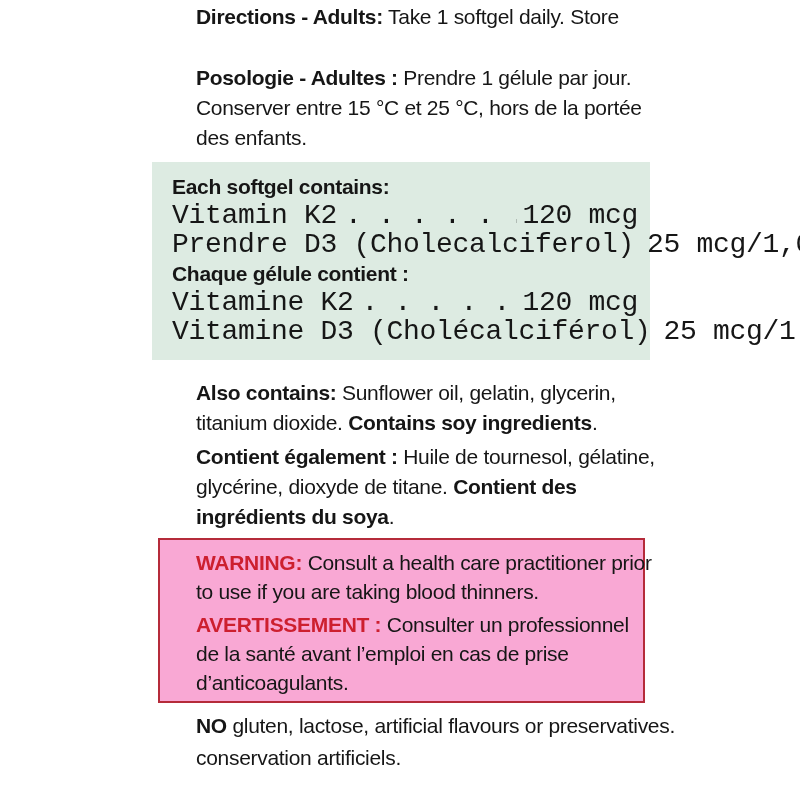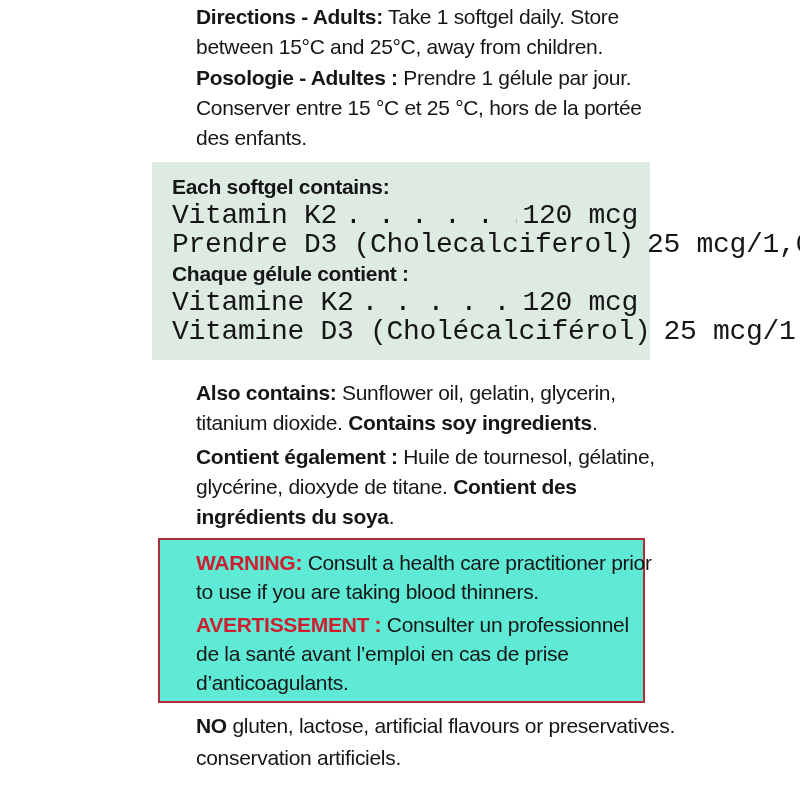--- a/index.html
+++ b/index.html
@@ -28,32 +28,31 @@
   .mt8{}
   .fact-row{display:flex;align-items:flex-end;font-size:28px;line-height:29px;letter-spacing:-0.3px;font-family:Liberation Mono, monospace;}
   .fact-label,.fact-value{white-space:nowrap;}
   .leader{flex:1 1 auto;overflow:hidden;white-space:nowrap;margin:0 5px 0 8px;}
   .leader::after{
     content:". . . . . . . . . . . . . . . . . . . . . . . . . . . . . . . . . . . . . . . . . . . . . . . . . .";
   }
   #warning-box{
     position:absolute;left:158px;top:538px;width:487px;height:165px;
     box-sizing:border-box;border:2px solid var(--warning-border);
-    padding:8px 10px 8px 12px;background:#5eead4;
+    padding:8px 10px 8px 12px;background:#f9a8d4;
   }
   #warning-box .txt{line-height:29px;}
   .gap2{margin-top:2px;}
   .gap4{margin-top:4px;}
 </style>
 </head>
 <body>
 
 <div class="sec txt" style="top:2px">
     <div class="ln"><span class="b">Directions - Adults:</span><span> Take 1 softgel daily. Store</span></div>
-    <div class="ln"><span>between 15°C and 25°C, away from children.</span></div>
   </div>
 
 <div class="sec txt" style="top:63px">
     <div class="ln"><span class="b">Posologie - Adultes :</span><span> Prendre 1 gélule par jour.</span></div>
     <div class="ln"><span>Conserver entre 15 °C et 25 °C, hors de la portée</span></div>
     <div class="ln"><span>des enfants.</span></div>
   </div>
 
 <div id="green-box">
   <div class="facts-heading">Each softgel contains:</div>

